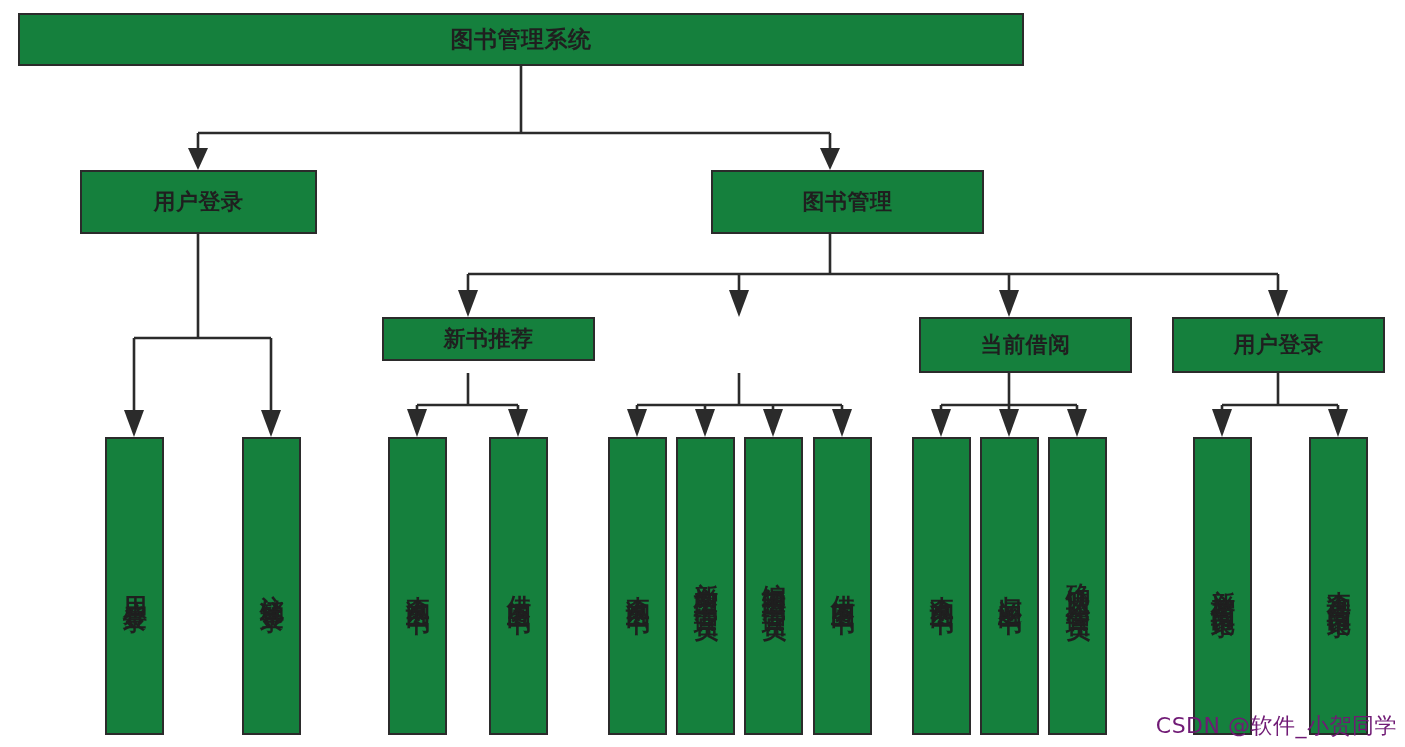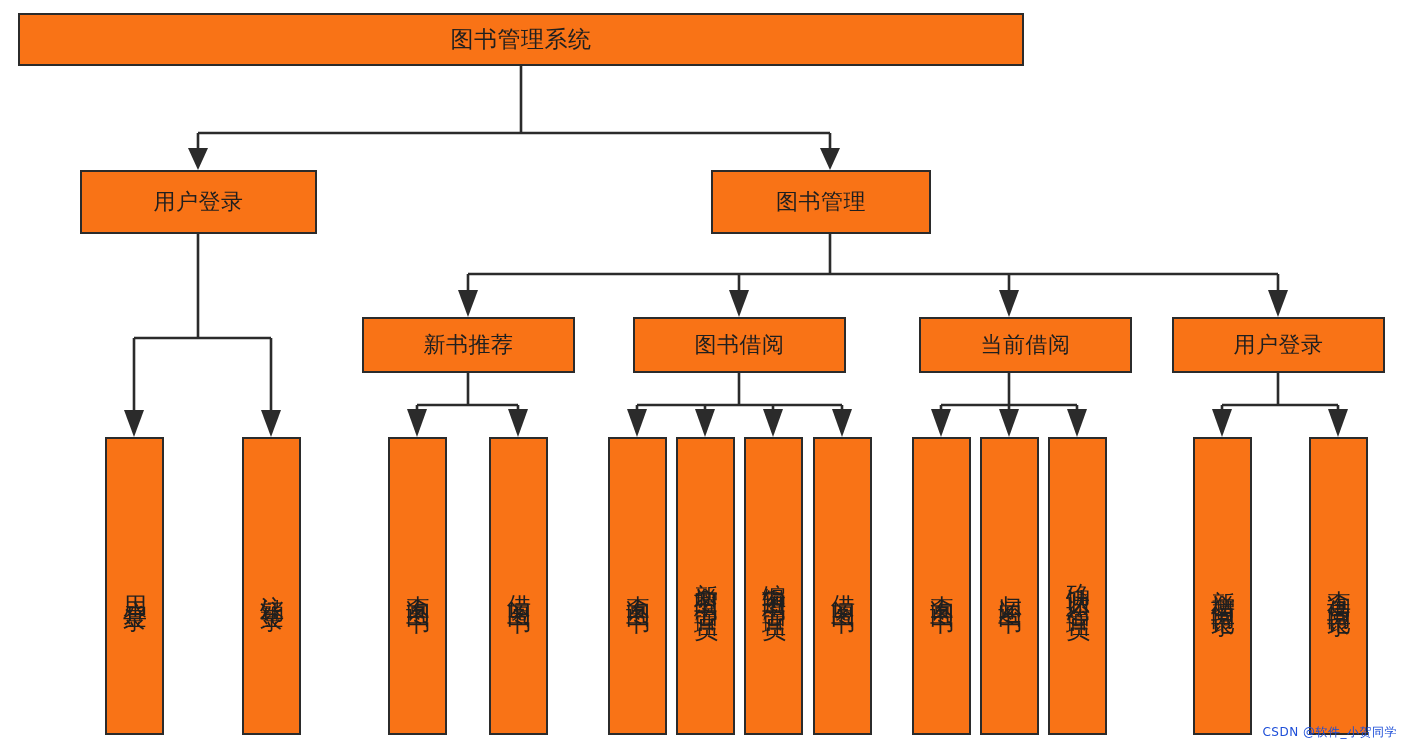--- a/index.html
+++ b/index.html
@@ -8,25 +8,26 @@
     font-family:"DejaVu Sans","Liberation Sans",sans-serif;
     color:#1a1a1a;
   }
   #canvas{position:relative;width:1405px;height:747px;background:#fff;}
 
   
   .node{
     position:absolute;
     box-sizing:border-box;
     border:2.5px solid #2b2b2b;
-    background:#f97316;
+    background:#15803d;
     display:flex;
     align-items:center;
     justify-content:center;
     text-align:left;
+    font-weight:bold;
   }
   .node .label{
     color:#1f1f1f;
     line-height:1.12;
     letter-spacing:0.5px;
   }
   
   .node.h .label{
     font-size:22px;
     white-space:nowrap;
@@ -51,22 +52,22 @@
 
   
   #wires{position:absolute;left:0;top:0;width:1405px;height:747px;pointer-events:none;}
   #wires path, #wires line{stroke:#2b2b2b;stroke-width:2.6px;fill:none;}
   #wires polygon{fill:#2b2b2b;}
 
   
   .watermark{
     position:absolute;
     right:8px;bottom:6px;
-    font-size:12px;
-    color:#1d4ed8;
+    font-size:22px;
+    color:#701a75;
     white-space:nowrap;
     letter-spacing:0.5px;
   }
 </style>
 </head>
 <body>
 
 <div id="canvas">
 
   <svg id="wires" viewBox="0 0 1405 747" xmlns="http://www.w3.org/2000/svg">
@@ -133,29 +134,26 @@
     <polygon points="1328,409 1348,409 1338,437"></polygon>
   </svg>
 
   <div class="node h root" style="left:18px;top:13px;width:1006px;height:53px;">
     <span class="label">图书管理系统</span>
   </div>
 
   <div class="node h" style="left:80px;top:170px;width:237px;height:64px;">
     <span class="label">用户登录</span>
   </div>
-  <div class="node h" style="left:711px;top:170px;width:220px;height:64px;">
+  <div class="node h" style="left:711px;top:170px;width:273px;height:64px;">
     <span class="label">图书管理</span>
   </div>
 
-  <div class="node h" style="left:362px;top:317px;width:213px;height:56px;">
+  <div class="node h" style="left:382px;top:317px;width:213px;height:44px;">
     <span class="label">新书推荐</span>
-  </div>
-  <div class="node h" style="left:633px;top:317px;width:213px;height:56px;">
-    <span class="label">图书借阅</span>
   </div>
   <div class="node h" style="left:903px;top:317px;width:213px;height:56px;margin-left:16px;">
     <span class="label">当前借阅</span>
   </div>
   <div class="node h" style="left:1172px;top:317px;width:213px;height:56px;">
     <span class="label">用户登录</span>
   </div>
 
   <div class="node v" style="left:105px;top:437px;width:59px;height:298px;">
     <span class="label">用户登录</span>

